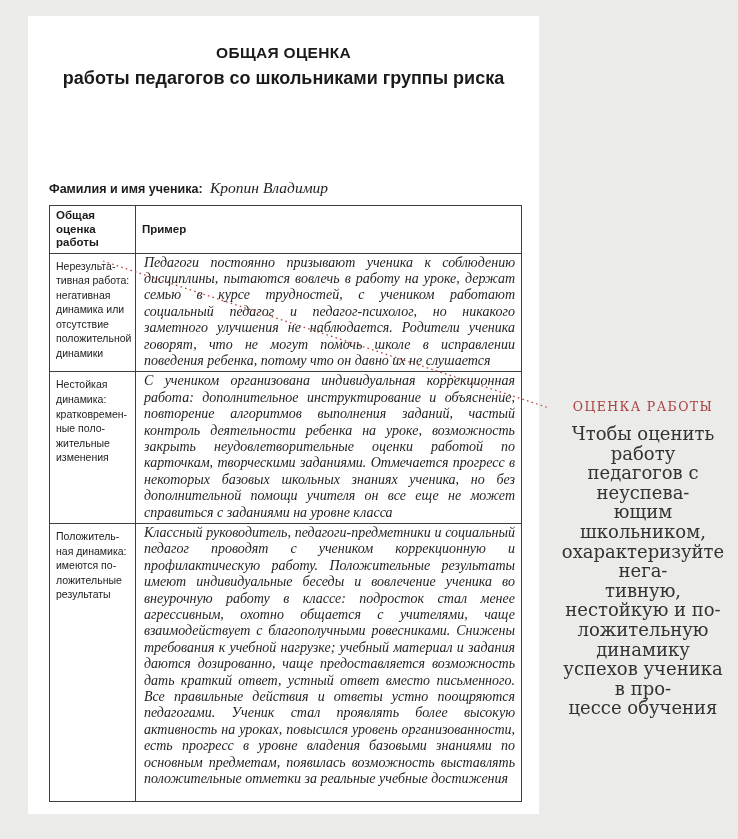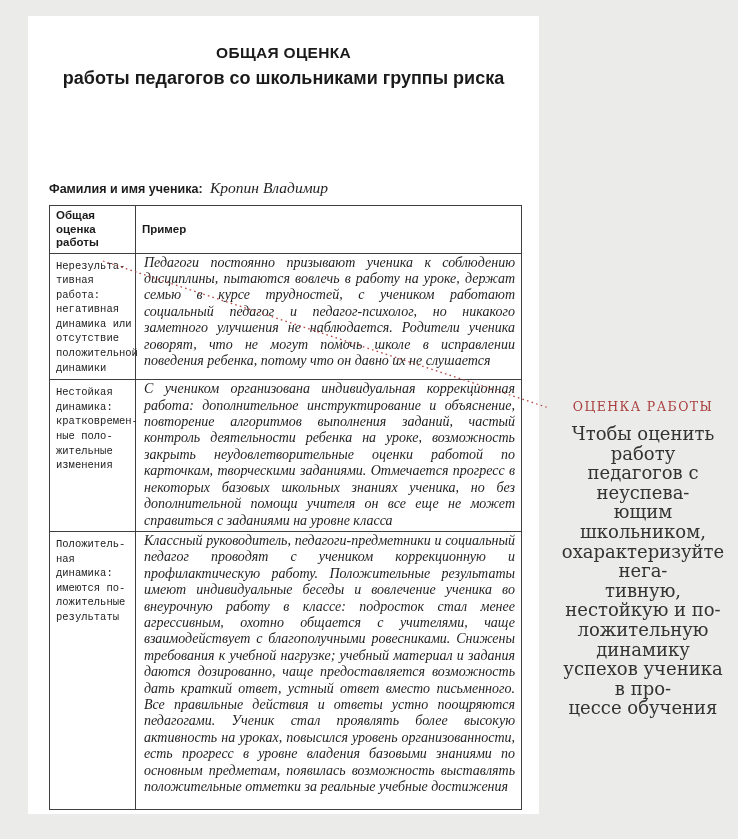--- a/index.html
+++ b/index.html
@@ -89,21 +89,20 @@
     white-space: pre-line;
     height: 34px;
   }
   td.category {
     font-size: 10.5px;
     line-height: 14.6px;
     color: #222222;
     vertical-align: top;
     padding: 5px 3px 4px 6px;
     white-space: pre-line;
-    font-family: Liberation Mono, monospace;
   }
   td.example {
     font-family: "Liberation Serif", "DejaVu Serif", serif;
     font-style: italic;
     font-size: 14px;
     line-height: 16.4px;
     color: #1e1e1e;
     text-align: justify;
     vertical-align: top;
     padding: 1px 6px 2px 8px;

